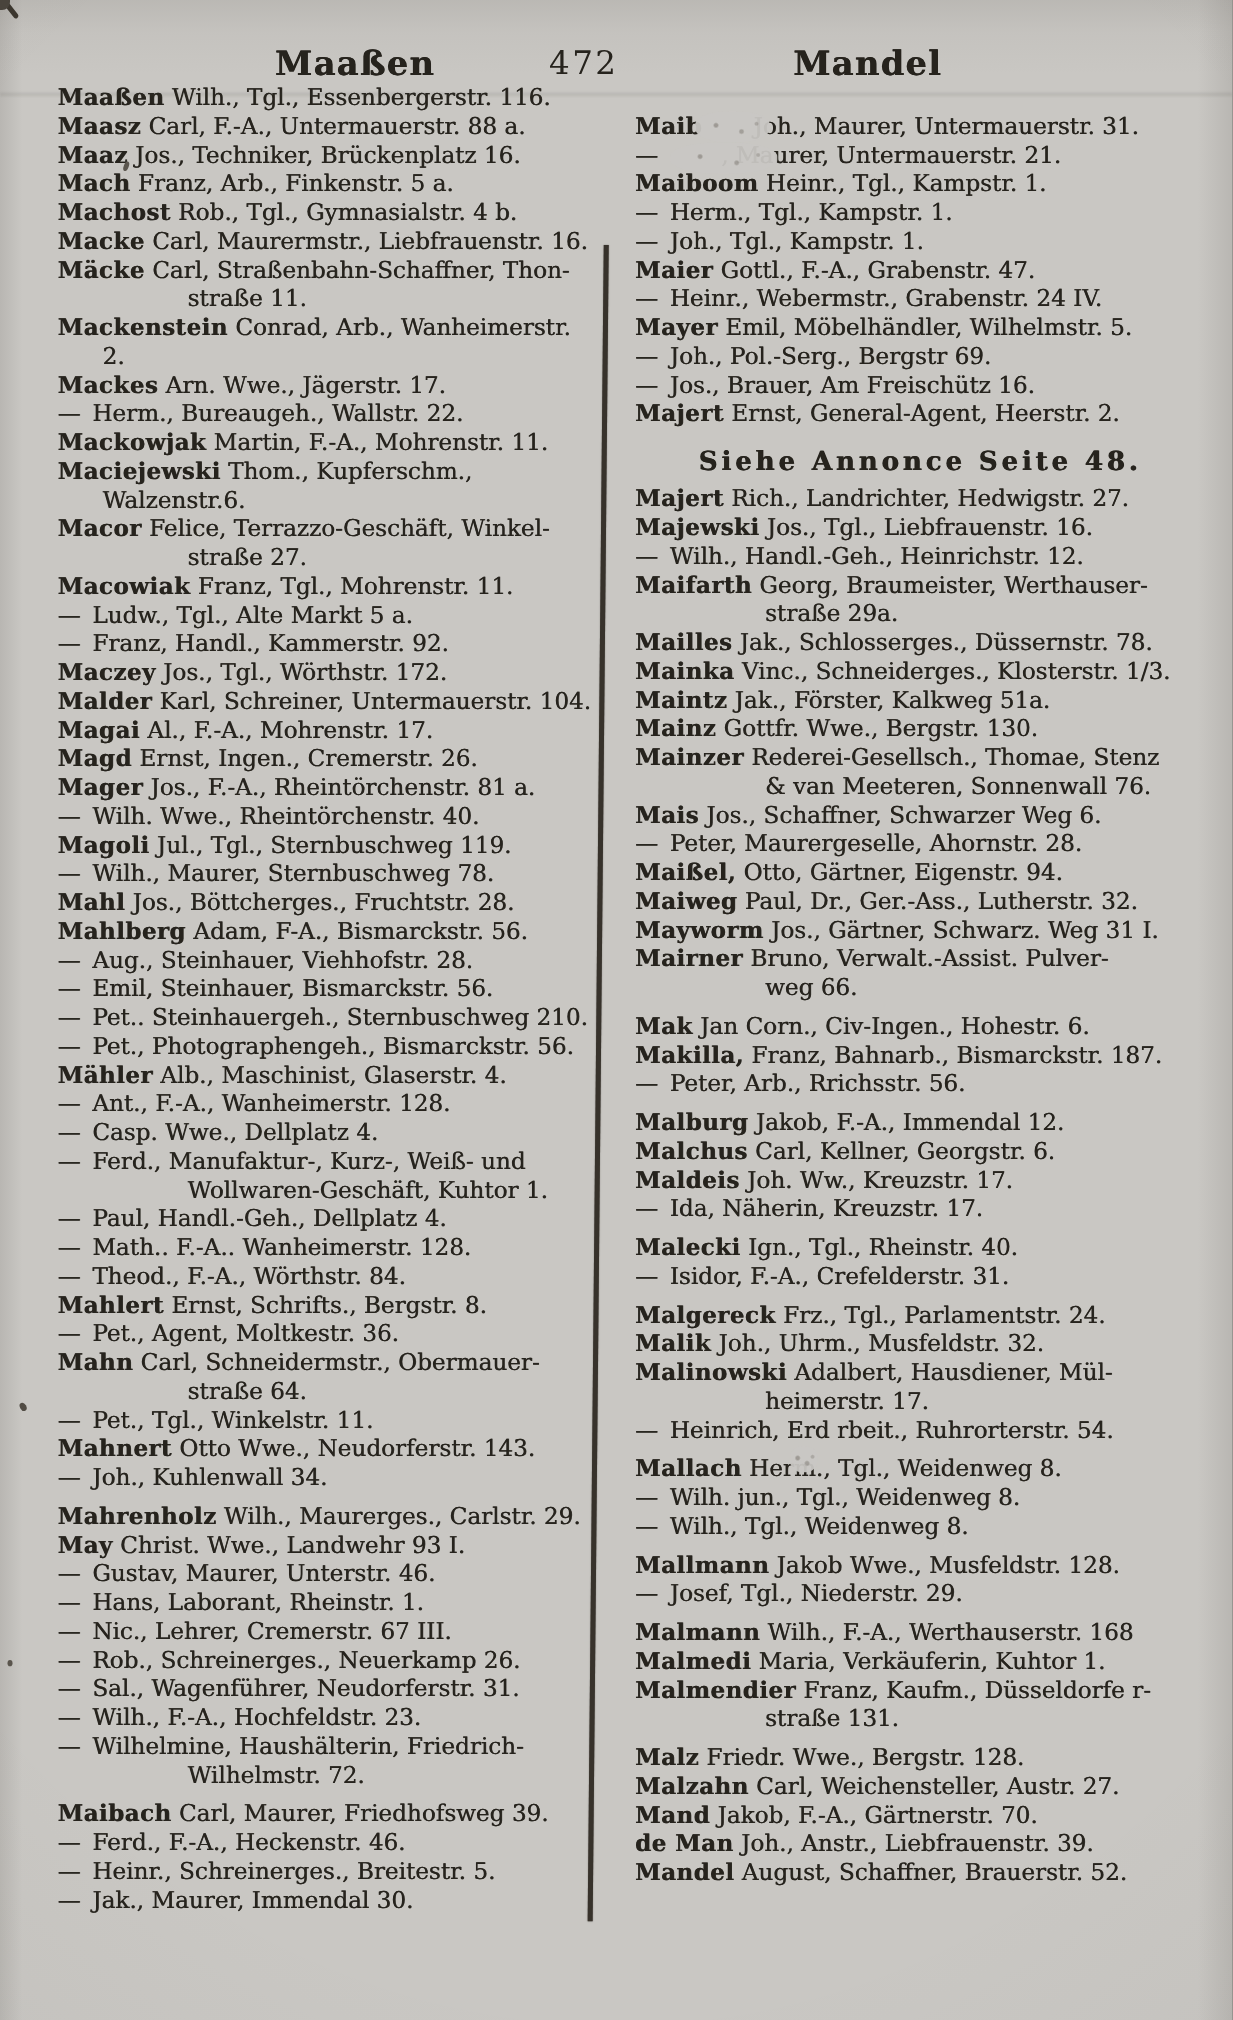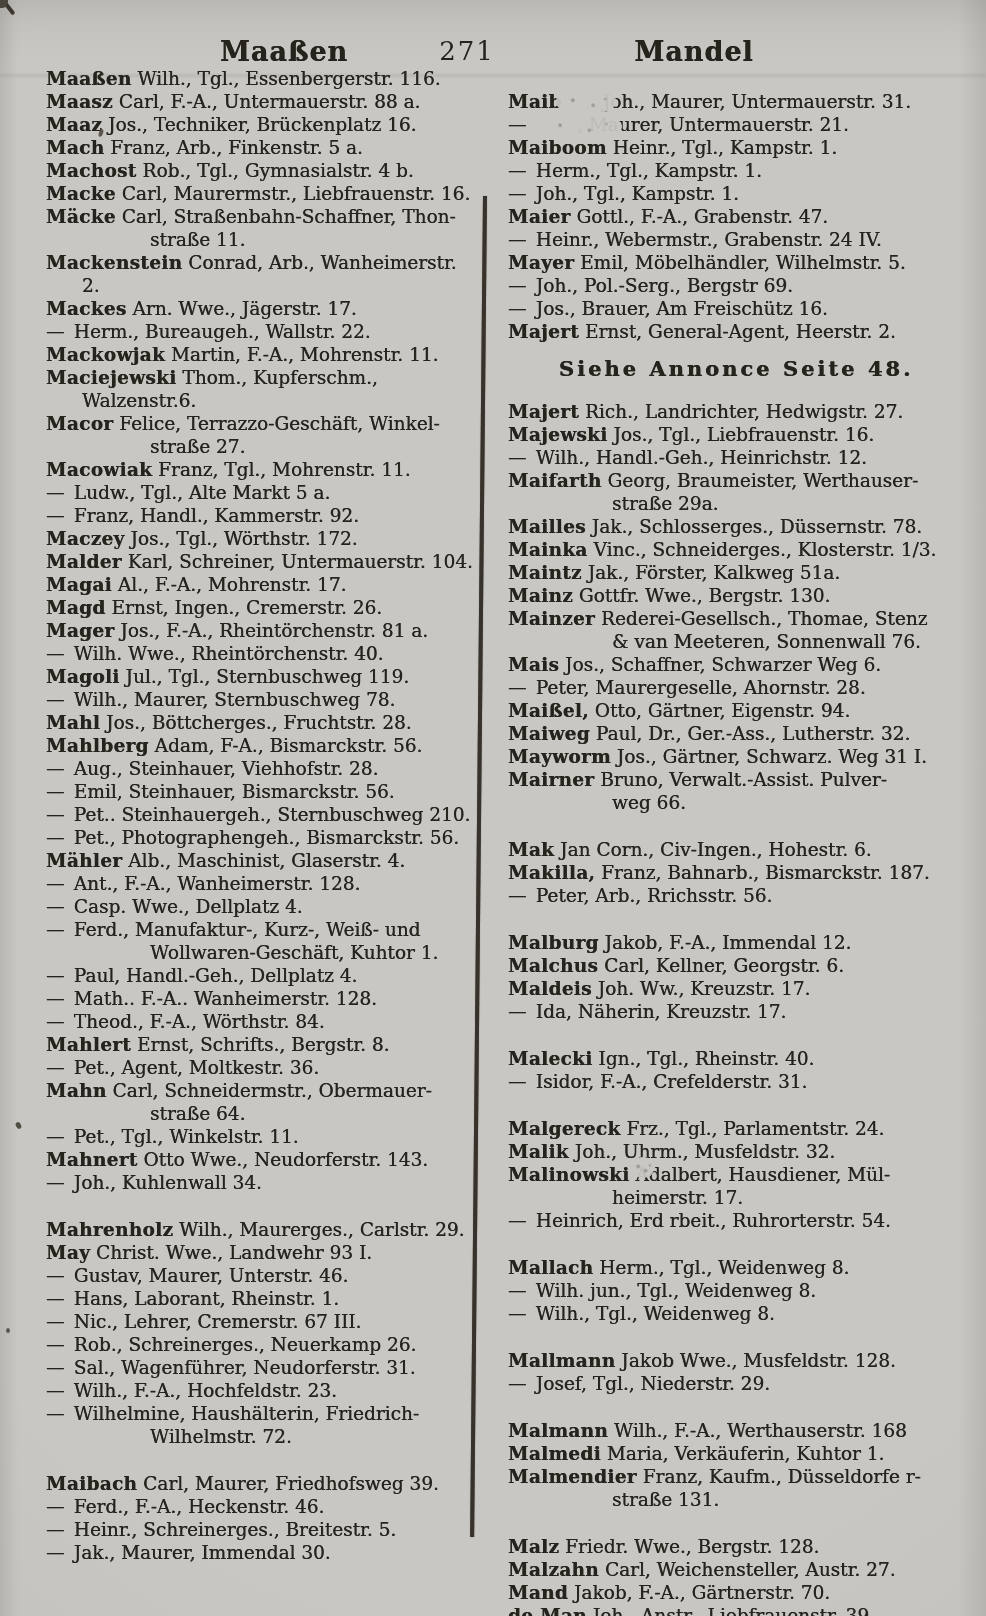--- a/index.html
+++ b/index.html
@@ -30,27 +30,27 @@
   
   .col{
     position:absolute;
     font-size:18.5px;line-height:23px;
     white-space:pre-wrap;
     text-shadow:0.35px 0 0 rgba(38,35,29,0.85);
   }
   .col-left{left:46px;top:67px;width:430px;}
   .col-right{left:508px;top:90px;width:456px;}
   .entry{position:relative;}
-  .entry.gap{margin-top:24px;}
+  .entry.gap{margin-top:8px;}
   .line{padding-left:36px;text-indent:-36px;}
   .line.wrap{padding-left:104px;text-indent:0;}
   .b{font-weight:bold;letter-spacing:0.3px;}
   .note{
     text-align:center;font-weight:bold;font-size:21px;letter-spacing:3px;
-    margin:14px 0 20px 0;padding-left:0;text-indent:0;
+    margin:14px 0 8px 0;padding-left:0;text-indent:0;
     text-shadow:0.5px 0 0 currentColor;white-space:normal;
   }
 
   
   .divider{
     position:absolute;left:483px;top:196px;width:4px;height:1341px;
     background:#37322b;
     box-shadow:0 0 1px rgba(30,27,22,0.6);
     transform:rotate(0.55deg);transform-origin:top center;
   }
@@ -76,21 +76,21 @@
   .smudge-2{left:536px;top:114px;width:86px;height:25px;}
   .smudge-3{left:632px;top:1157px;width:22px;height:21px;}
 </style>
 </head>
 <body>
 
 <div class="page">
 
   <div class="hdr">
     <span class="hdr-left">Maaßen</span>
-    <span class="hdr-page pageno">271</span>
+    <span class="hdr-page pageno">472</span>
     <span class="hdr-right">Mandel</span>
   </div>
 
   <div class="divider"></div>
 
   <div class="col col-left"><div class="entry"><div class="line"><span class="b">Maaßen</span> Wilh., Tgl., Essenbergerstr. 116.</div></div><div class="entry"><div class="line"><span class="b">Maasz</span> Carl, F.-A., Untermauerstr. 88 a.</div></div><div class="entry"><div class="line"><span class="b">Maaz</span> Jos., Techniker, Brückenplatz 16.</div></div><div class="entry"><div class="line"><span class="b">Mach</span> Franz, Arb., Finkenstr. 5 a.</div></div><div class="entry"><div class="line"><span class="b">Machost</span> Rob., Tgl., Gymnasialstr. 4 b.</div></div><div class="entry"><div class="line"><span class="b">Macke</span> Carl, Maurermstr., Liebfrauenstr. 16.</div></div><div class="entry"><div class="line"><span class="b">Mäcke</span> Carl, Straßenbahn-Schaffner, Thon-</div><div class="line wrap">straße 11.</div></div><div class="entry"><div class="line"><span class="b">Mackenstein</span> Conrad, Arb., Wanheimerstr. 2.</div></div><div class="entry"><div class="line"><span class="b">Mackes</span> Arn. Wwe., Jägerstr. 17.</div></div><div class="entry"><div class="line">— Herm., Bureaugeh., Wallstr. 22.</div></div><div class="entry"><div class="line"><span class="b">Mackowjak</span> Martin, F.-A., Mohrenstr. 11.</div></div><div class="entry"><div class="line"><span class="b">Maciejewski</span> Thom., Kupferschm., Walzenstr.6.</div></div><div class="entry"><div class="line"><span class="b">Macor</span> Felice, Terrazzo-Geschäft, Winkel-</div><div class="line wrap">straße 27.</div></div><div class="entry"><div class="line"><span class="b">Macowiak</span> Franz, Tgl., Mohrenstr. 11.</div></div><div class="entry"><div class="line">— Ludw., Tgl., Alte Markt 5 a.</div></div><div class="entry"><div class="line">— Franz, Handl., Kammerstr. 92.</div></div><div class="entry"><div class="line"><span class="b">Maczey</span> Jos., Tgl., Wörthstr. 172.</div></div><div class="entry"><div class="line"><span class="b">Malder</span> Karl, Schreiner, Untermauerstr. 104.</div></div><div class="entry"><div class="line"><span class="b">Magai</span> Al., F.-A., Mohrenstr. 17.</div></div><div class="entry"><div class="line"><span class="b">Magd</span> Ernst, Ingen., Cremerstr. 26.</div></div><div class="entry"><div class="line"><span class="b">Mager</span> Jos., F.-A., Rheintörchenstr. 81 a.</div></div><div class="entry"><div class="line">— Wilh. Wwe., Rheintörchenstr. 40.</div></div><div class="entry"><div class="line"><span class="b">Magoli</span> Jul., Tgl., Sternbuschweg 119.</div></div><div class="entry"><div class="line">— Wilh., Maurer, Sternbuschweg 78.</div></div><div class="entry"><div class="line"><span class="b">Mahl</span> Jos., Böttcherges., Fruchtstr. 28.</div></div><div class="entry"><div class="line"><span class="b">Mahlberg</span> Adam, F-A., Bismarckstr. 56.</div></div><div class="entry"><div class="line">— Aug., Steinhauer, Viehhofstr. 28.</div></div><div class="entry"><div class="line">— Emil, Steinhauer, Bismarckstr. 56.</div></div><div class="entry"><div class="line">— Pet.. Steinhauergeh., Sternbuschweg 210.</div></div><div class="entry"><div class="line">— Pet., Photographengeh., Bismarckstr. 56.</div></div><div class="entry"><div class="line"><span class="b">Mähler</span> Alb., Maschinist, Glaserstr. 4.</div></div><div class="entry"><div class="line">— Ant., F.-A., Wanheimerstr. 128.</div></div><div class="entry"><div class="line">— Casp. Wwe., Dellplatz 4.</div></div><div class="entry"><div class="line">— Ferd., Manufaktur-, Kurz-, Weiß- und</div><div class="line wrap">Wollwaren-Geschäft, Kuhtor 1.</div></div><div class="entry"><div class="line">— Paul, Handl.-Geh., Dellplatz 4.</div></div><div class="entry"><div class="line">— Math.. F.-A.. Wanheimerstr. 128.</div></div><div class="entry"><div class="line">— Theod., F.-A., Wörthstr. 84.</div></div><div class="entry"><div class="line"><span class="b">Mahlert</span> Ernst, Schrifts., Bergstr. 8.</div></div><div class="entry"><div class="line">— Pet., Agent, Moltkestr. 36.</div></div><div class="entry"><div class="line"><span class="b">Mahn</span> Carl, Schneidermstr., Obermauer-</div><div class="line wrap">straße 64.</div></div><div class="entry"><div class="line">— Pet., Tgl., Winkelstr. 11.</div></div><div class="entry"><div class="line"><span class="b">Mahnert</span> Otto Wwe., Neudorferstr. 143.</div></div><div class="entry"><div class="line">— Joh., Kuhlenwall 34.</div></div><div class="entry gap"><div class="line"><span class="b">Mahrenholz</span> Wilh., Maurerges., Carlstr. 29.</div></div><div class="entry"><div class="line"><span class="b">May</span> Christ. Wwe., Landwehr 93 I.</div></div><div class="entry"><div class="line">— Gustav, Maurer, Unterstr. 46.</div></div><div class="entry"><div class="line">— Hans, Laborant, Rheinstr. 1.</div></div><div class="entry"><div class="line">— Nic., Lehrer, Cremerstr. 67 III.</div></div><div class="entry"><div class="line">— Rob., Schreinerges., Neuerkamp 26.</div></div><div class="entry"><div class="line">— Sal., Wagenführer, Neudorferstr. 31.</div></div><div class="entry"><div class="line">— Wilh., F.-A., Hochfeldstr. 23.</div></div><div class="entry"><div class="line">— Wilhelmine, Haushälterin, Friedrich-</div><div class="line wrap">Wilhelmstr. 72.</div></div><div class="entry gap"><div class="line"><span class="b">Maibach</span> Carl, Maurer, Friedhofsweg 39.</div></div><div class="entry"><div class="line">— Ferd., F.-A., Heckenstr. 46.</div></div><div class="entry"><div class="line">— Heinr., Schreinerges., Breitestr. 5.</div></div><div class="entry"><div class="line">— Jak., Maurer, Immendal 30.</div></div></div>
   <div class="col col-right"><div class="entry"><div class="line"><span class="b">Maib</span>       Joh., Maurer, Untermauerstr. 31.</div></div><div class="entry"><div class="line">—        , Maurer, Untermauerstr. 21.</div></div><div class="entry"><div class="line"><span class="b">Maiboom</span> Heinr., Tgl., Kampstr. 1.</div></div><div class="entry"><div class="line">— Herm., Tgl., Kampstr. 1.</div></div><div class="entry"><div class="line">— Joh., Tgl., Kampstr. 1.</div></div><div class="entry"><div class="line"><span class="b">Maier</span> Gottl., F.-A., Grabenstr. 47.</div></div><div class="entry"><div class="line">— Heinr., Webermstr., Grabenstr. 24 IV.</div></div><div class="entry"><div class="line"><span class="b">Mayer</span> Emil, Möbelhändler, Wilhelmstr. 5.</div></div><div class="entry"><div class="line">— Joh., Pol.-Serg., Bergstr 69.</div></div><div class="entry"><div class="line">— Jos., Brauer, Am Freischütz 16.</div></div><div class="entry"><div class="line"><span class="b">Majert</span> Ernst, General-Agent, Heerstr. 2.</div></div><div class="entry"><div class="line note">Siehe Annonce Seite 48.</div></div><div class="entry"><div class="line"><span class="b">Majert</span> Rich., Landrichter, Hedwigstr. 27.</div></div><div class="entry"><div class="line"><span class="b">Majewski</span> Jos., Tgl., Liebfrauenstr. 16.</div></div><div class="entry"><div class="line">— Wilh., Handl.-Geh., Heinrichstr. 12.</div></div><div class="entry"><div class="line"><span class="b">Maifarth</span> Georg, Braumeister, Werthauser-</div><div class="line wrap">straße 29a.</div></div><div class="entry"><div class="line"><span class="b">Mailles</span> Jak., Schlosserges., Düssernstr. 78.</div></div><div class="entry"><div class="line"><span class="b">Mainka</span> Vinc., Schneiderges., Klosterstr. 1/3.</div></div><div class="entry"><div class="line"><span class="b">Maintz</span> Jak., Förster, Kalkweg 51a.</div></div><div class="entry"><div class="line"><span class="b">Mainz</span> Gottfr. Wwe., Bergstr. 130.</div></div><div class="entry"><div class="line"><span class="b">Mainzer</span> Rederei-Gesellsch., Thomae, Stenz</div><div class="line wrap">&amp; van Meeteren, Sonnenwall 76.</div></div><div class="entry"><div class="line"><span class="b">Mais</span> Jos., Schaffner, Schwarzer Weg 6.</div></div><div class="entry"><div class="line">— Peter, Maurergeselle, Ahornstr. 28.</div></div><div class="entry"><div class="line"><span class="b">Maißel,</span> Otto, Gärtner, Eigenstr. 94.</div></div><div class="entry"><div class="line"><span class="b">Maiweg</span> Paul, Dr., Ger.-Ass., Lutherstr. 32.</div></div><div class="entry"><div class="line"><span class="b">Mayworm</span> Jos., Gärtner, Schwarz. Weg 31 I.</div></div><div class="entry"><div class="line"><span class="b">Mairner</span> Bruno, Verwalt.-Assist. Pulver-</div><div class="line wrap">weg 66.</div></div><div class="entry gap"><div class="line"><span class="b">Mak</span> Jan Corn., Civ-Ingen., Hohestr. 6.</div></div><div class="entry"><div class="line"><span class="b">Makilla,</span> Franz, Bahnarb., Bismarckstr. 187.</div></div><div class="entry"><div class="line">— Peter, Arb., Rrichsstr. 56.</div></div><div class="entry gap"><div class="line"><span class="b">Malburg</span> Jakob, F.-A., Immendal 12.</div></div><div class="entry"><div class="line"><span class="b">Malchus</span> Carl, Kellner, Georgstr. 6.</div></div><div class="entry"><div class="line"><span class="b">Maldeis</span> Joh. Ww., Kreuzstr. 17.</div></div><div class="entry"><div class="line">— Ida, Näherin, Kreuzstr. 17.</div></div><div class="entry gap"><div class="line"><span class="b">Malecki</span> Ign., Tgl., Rheinstr. 40.</div></div><div class="entry"><div class="line">— Isidor, F.-A., Crefelderstr. 31.</div></div><div class="entry gap"><div class="line"><span class="b">Malgereck</span> Frz., Tgl., Parlamentstr. 24.</div></div><div class="entry"><div class="line"><span class="b">Malik</span> Joh., Uhrm., Musfeldstr. 32.</div></div><div class="entry"><div class="line"><span class="b">Malinowski</span> Adalbert, Hausdiener, Mül-</div><div class="line wrap">heimerstr. 17.</div></div><div class="entry"><div class="line">— Heinrich, Erd rbeit., Ruhrorterstr. 54.</div></div><div class="entry gap"><div class="line"><span class="b">Mallach</span> Herm., Tgl., Weidenweg 8.</div></div><div class="entry"><div class="line">— Wilh. jun., Tgl., Weidenweg 8.</div></div><div class="entry"><div class="line">— Wilh., Tgl., Weidenweg 8.</div></div><div class="entry gap"><div class="line"><span class="b">Mallmann</span> Jakob Wwe., Musfeldstr. 128.</div></div><div class="entry"><div class="line">— Josef, Tgl., Niederstr. 29.</div></div><div class="entry gap"><div class="line"><span class="b">Malmann</span> Wilh., F.-A., Werthauserstr. 168</div></div><div class="entry"><div class="line"><span class="b">Malmedi</span> Maria, Verkäuferin, Kuhtor 1.</div></div><div class="entry"><div class="line"><span class="b">Malmendier</span> Franz, Kaufm., Düsseldorfe r-</div><div class="line wrap">straße 131.</div></div><div class="entry gap"><div class="line"><span class="b">Malz</span> Friedr. Wwe., Bergstr. 128.</div></div><div class="entry"><div class="line"><span class="b">Malzahn</span> Carl, Weichensteller, Austr. 27.</div></div><div class="entry"><div class="line"><span class="b">Mand</span> Jakob, F.-A., Gärtnerstr. 70.</div></div><div class="entry"><div class="line"><span class="b">de Man</span> Joh., Anstr., Liebfrauenstr. 39.</div></div><div class="entry"><div class="line"><span class="b">Mandel</span> August, Schaffner, Brauerstr. 52.</div></div></div>
 
   <div class="art corner-mark"></div>
   <div class="art corner-mark2"></div>

